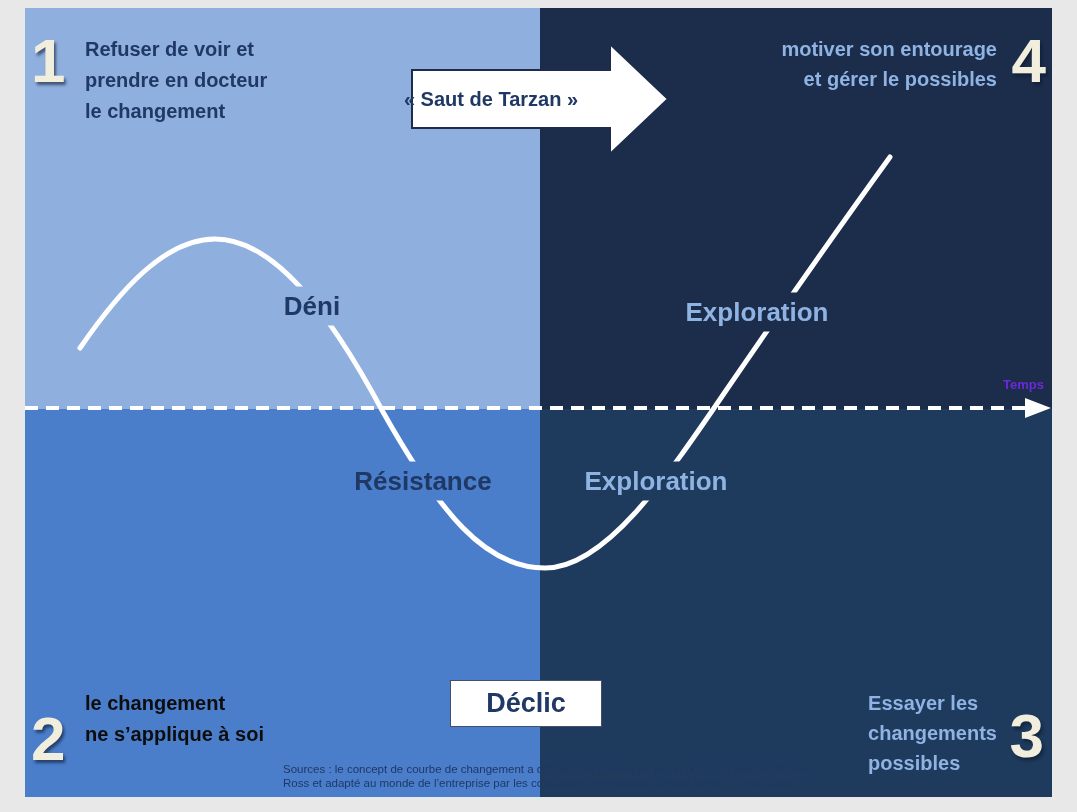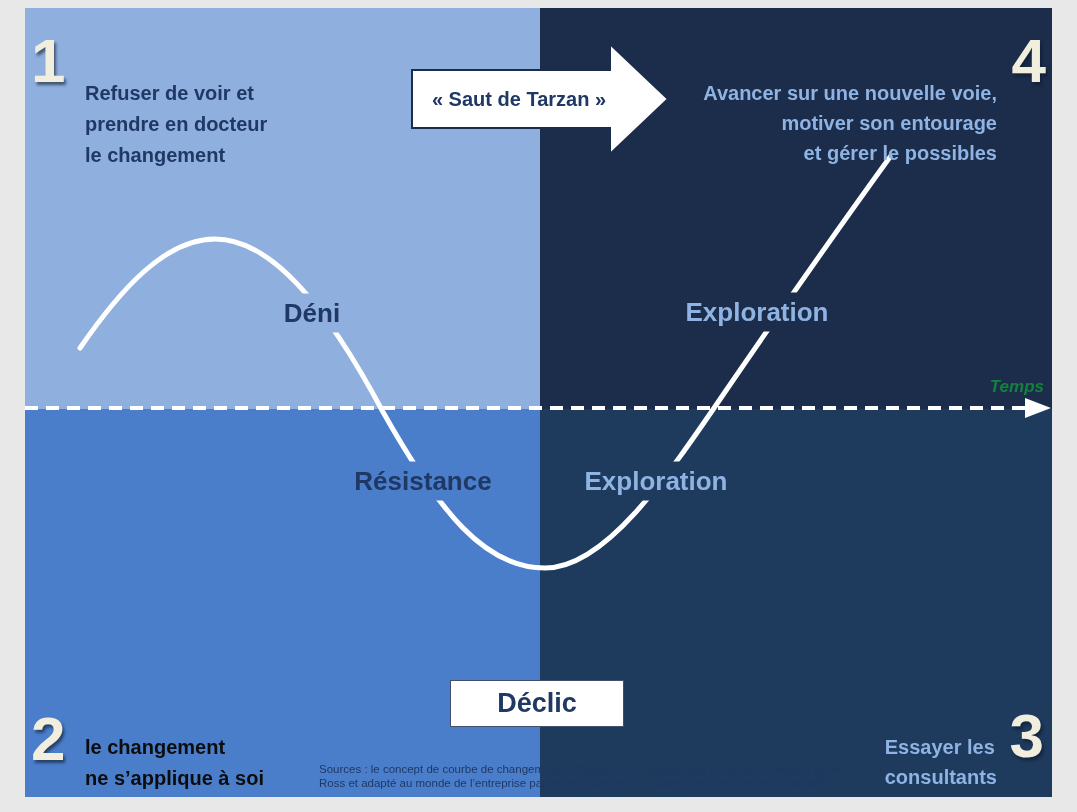--- a/index.html
+++ b/index.html
@@ -17,42 +17,42 @@
   .q3{left:515px; top:401px; width:512px; height:388px; background:var(--q3-bg);}
   svg.overlay{position:absolute; left:0; top:0; width:1027px; height:789px; z-index:2;}
   .curve{fill:none; stroke:var(--curve-color); stroke-width:5; stroke-linecap:round;}
   .timeline{stroke:var(--curve-color); stroke-width:4; stroke-dasharray:13 8;}
   .timeline-head{fill:var(--curve-color);}
   .tarzan-shape{fill:#ffffff; stroke:var(--q4-bg); stroke-width:2;}
   .corner-number{position:absolute; z-index:4; font-weight:bold; font-size:62px; line-height:1;
     color:var(--number-color); text-shadow:2px 3px 3px rgba(15,25,45,.6);}
   .n1{left:6px; top:22px;} .n4{right:6px; top:22px;}
   .n2{left:6px; top:700px;} .n3{right:8px; top:697px;}
-  .q-text{position:absolute; z-index:4; font-weight:bold; font-size:20px; line-height:31px;margin-top:44px;}
+  .q-text{position:absolute; z-index:4; font-weight:bold; font-size:20px; line-height:31px;}
   .q-text span{display:block;}
   .t1{left:60px; top:26px; color:var(--dark-text);}
   .t4{right:55px; top:26px; text-align:right; color:var(--light-text); line-height:30px;}
   .t2{left:60px; top:680px; color:var(--q2-text);}
   .t3{right:55px; top:680px; color:var(--light-text); line-height:30px;}
   .curve-label{position:absolute; z-index:3; transform:translate(-50%,-50%); font-weight:bold;
     font-size:26px; padding:4px 10px; white-space:nowrap;}
-  .lbl-deni{left:287px; top:305px; background:var(--q1-bg); color:var(--dark-text);}
+  .lbl-deni{left:287px; top:298px; background:var(--q1-bg); color:var(--dark-text);}
   .lbl-resistance{left:398px; top:473px; background:var(--q2-bg); color:var(--dark-text);}
   .lbl-exploration{left:631px; top:473px; background:var(--q3-bg); color:var(--light-text);}
   .lbl-engagement{left:732px; top:304px; background:var(--q4-bg); color:var(--light-text);}
-  .tarzan-label{position:absolute; z-index:3; left:395px; top:62px; width:198px; height:58px;
+  .tarzan-label{position:absolute; z-index:3; left:367px; top:62px; width:198px; height:58px;
     display:flex; align-items:center; justify-content:center; font-weight:bold; font-size:20px;
     color:var(--dark-text); white-space:nowrap;}
-  .declic-box{position:absolute; z-index:3; left:425px; top:672px; width:174px; height:47px;
+  .declic-box{position:absolute; z-index:3; left:425px; top:672px; width:152px; height:47px;
     background:#ffffff; border:1px solid #44506b; display:flex; align-items:center; justify-content:center;
     font-weight:bold; font-size:27px; color:var(--dark-text);}
-  .temps-label{position:absolute; z-index:3; right:8px; top:369px; font-weight:bold; font-style:italic;
-    font-size:17px; color:#15803d;}
+  .temps-label{position:absolute; z-index:3; right:8px; top:369px; font-weight:bold; 
+    font-size:13px; color:#6d28d9;}
   .sources{position:absolute; z-index:4; left:258px; top:754px; font-size:11.5px; line-height:14px;
-    color:var(--dark-text); white-space:nowrap;margin-left:36px;}
+    color:var(--dark-text); white-space:nowrap;}
 </style>
 </head>
 <body>
 
 <div class="stage">
 
   <div class="quadrant q1"></div>
   <div class="quadrant q4"></div>
   <div class="quadrant q2"></div>
   <div class="quadrant q3"></div>
@@ -80,33 +80,32 @@
   <div class="corner-number n2">2</div>
   <div class="corner-number n3">3</div>
 
   <div class="q-text t1">
     <span>Refuser de voir et</span>
     <span>prendre en docteur</span>
     <span>le changement</span>
   </div>
 
   <div class="q-text t4">
-    <span>Avancer sur une nouvelle voie,</span>
     <span>motiver son entourage</span>
     <span>et gérer le possibles</span>
   </div>
 
   <div class="q-text t2">
     <span>le changement</span>
     <span>ne s’applique à soi</span>
   </div>
 
   <div class="q-text t3">
     <span>Essayer les</span>
-    <span>consultants</span>
+    <span>changements</span>
     <span>possibles</span>
   </div>
 
   <div class="sources">
     <div>Sources : le concept de courbe de changement a d’abord été développé par le docteur Elisabeth Kübler-</div>
     <div>Ross et adapté au monde de l’entreprise par les consultants américains Cynthia Scott et Denis Jaffe</div>
   </div>
 
 </div>
 

